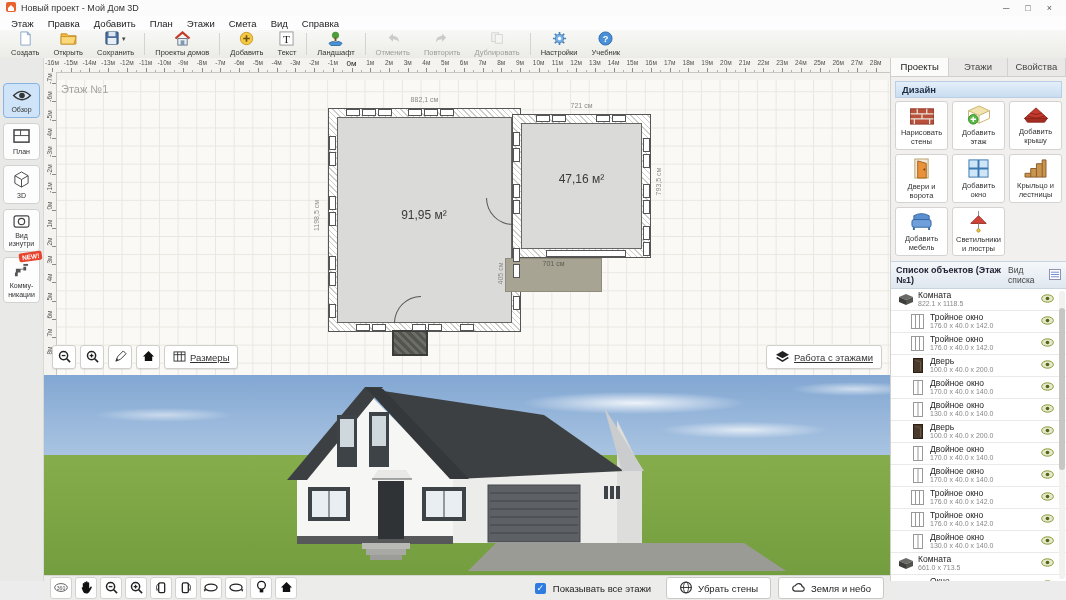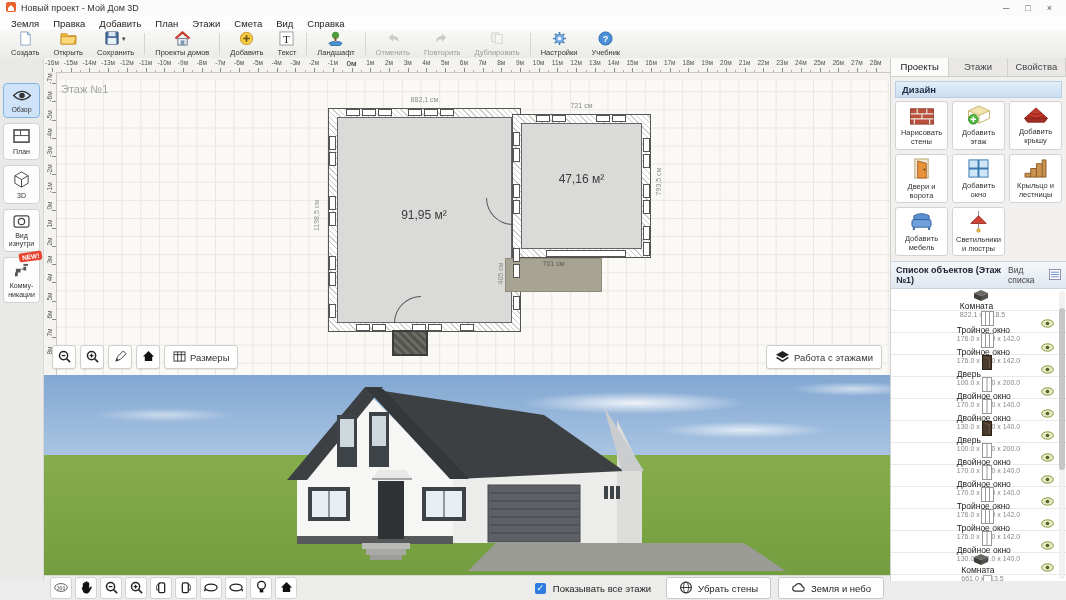--- a/index.html
+++ b/index.html
@@ -73,21 +73,21 @@
   .steps{position:absolute;left:336px;top:250px;width:36px;height:26px;
     background:repeating-linear-gradient(45deg,#55554f 0 3px,#6d6d67 3px 6px);
     border:2px solid #3c3c38;box-sizing:border-box;}
   .arc{position:absolute;width:26px;height:26px;border:1px solid #555;border-right:none;
     border-top:none;border-radius:0 0 0 100%;}
   .opening{position:absolute;background:#fff;border:1px solid #555;box-sizing:border-box;}
 
   .plan-tools{position:absolute;left:8px;bottom:6px;display:flex;gap:4px;z-index:4;}
   .ptb{height:22px;min-width:22px;background:#fff;border:1px solid #cfcfcc;border-radius:3px;
     display:flex;align-items:center;justify-content:center;gap:4px;
-    box-shadow:0 1px 1px rgba(0,0,0,.08);font-size:9.5px;color:#333;}
+    box-shadow:0 1px 1px rgba(0,0,0,.08);font-size:9.5px;color:#333;text-decoration:underline;}
   .ptb.wide{padding:0 8px;}
   .floors-btn{position:absolute;right:8px;bottom:6px;z-index:4;}
 
   
   .view3d{position:absolute;top:317px;left:0;width:846px;height:225px;overflow:hidden;}
   .sky{position:absolute;top:0;left:0;right:0;height:80px;
     background:
       radial-gradient(ellipse 160px 16px at 590px 28px,rgba(255,255,255,.85),rgba(255,255,255,0) 70%),
       radial-gradient(ellipse 120px 12px at 700px 55px,rgba(255,255,255,.7),rgba(255,255,255,0) 70%),
       radial-gradient(ellipse 100px 10px at 120px 40px,rgba(255,255,255,.5),rgba(255,255,255,0) 70%),
@@ -120,21 +120,21 @@
   .dbtn{background:#fff;border:1px solid #d4d3d1;border-radius:3px;height:45px;
     display:flex;flex-direction:column;align-items:center;justify-content:center;gap:1px;
     font-size:7.5px;text-align:center;color:#333;line-height:1.15;padding:1px;}
   .objects-header{margin-top:5px;background:linear-gradient(#f5f8fb,#dfe7ef);
     border-top:1px solid #c9d4df;border-bottom:1px solid #c9d4df;padding:3px 5px;
     display:flex;align-items:center;font-size:9px;}
   .objects-header .oh-title{font-weight:bold;color:#223;}
   .objects-header .oh-view{margin-left:auto;display:flex;align-items:center;gap:3px;color:#444;font-size:8.5px;}
   .objects-list{flex:1;background:#fff;overflow:hidden;position:relative;}
   .orow{height:22px;display:flex;align-items:center;border-bottom:1px solid #e9e9e7;
-    padding-left:5px;box-sizing:border-box;flex-direction:column;}
+    padding-left:5px;box-sizing:border-box;}
   .orow.child{padding-left:17px;}
   .orow .oic{width:19px;display:flex;justify-content:center;}
   .orow .otxt{margin-left:3px;line-height:1.1;}
   .orow .oname{font-size:8.5px;color:#222;}
   .orow .odims{font-size:7px;color:#888;}
   .orow .oeye{margin-left:auto;margin-right:12px;}
   .oscroll{position:absolute;right:1px;top:2px;bottom:2px;width:6px;background:#f1f1f0;border-radius:3px;}
   .othumb{position:absolute;left:0;top:6%;width:6px;height:56%;background:#c6c6c4;border-radius:3px;}
 </style>
 </head>
@@ -149,21 +149,21 @@
         </svg></span>
     <span class="ttl">Новый проект - Мой Дом 3D</span>
     <span class="wctrls">
       <span>─</span>
       <span>□</span>
       <span>×</span>
     </span>
   </div>
 
   <div class="menubar" id="menubar">
-      <span class="mitem">Земля</span>
+      <span class="mitem">Этаж</span>
       <span class="mitem">Правка</span>
       <span class="mitem">Добавить</span>
       <span class="mitem">План</span>
       <span class="mitem">Этажи</span>
       <span class="mitem">Смета</span>
       <span class="mitem">Вид</span>
       <span class="mitem">Справка</span>
     </div>
 
   <div class="toolbar">

